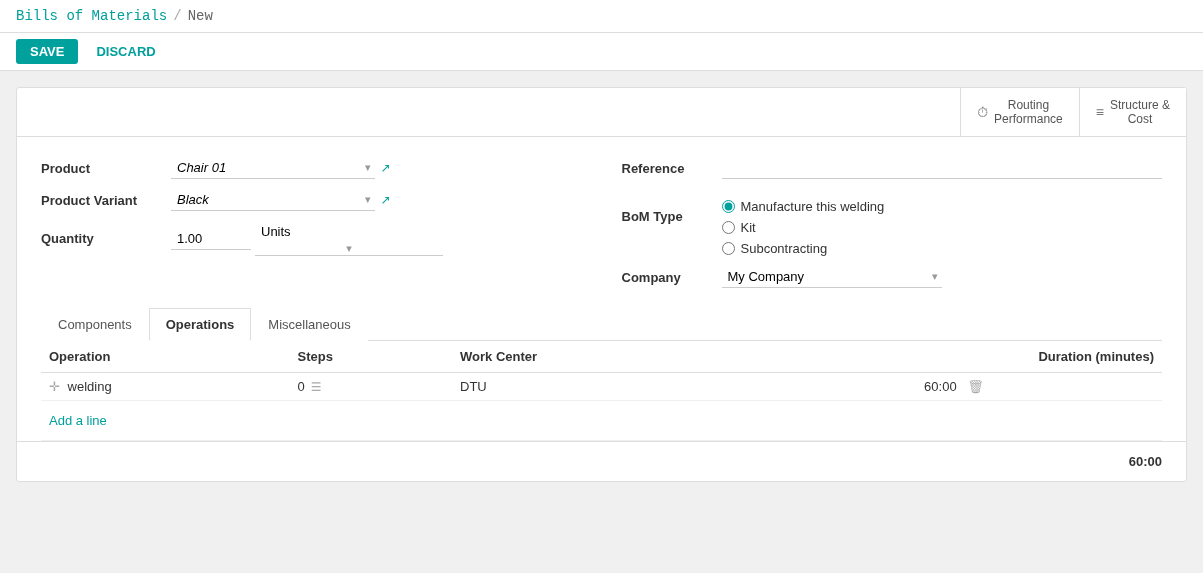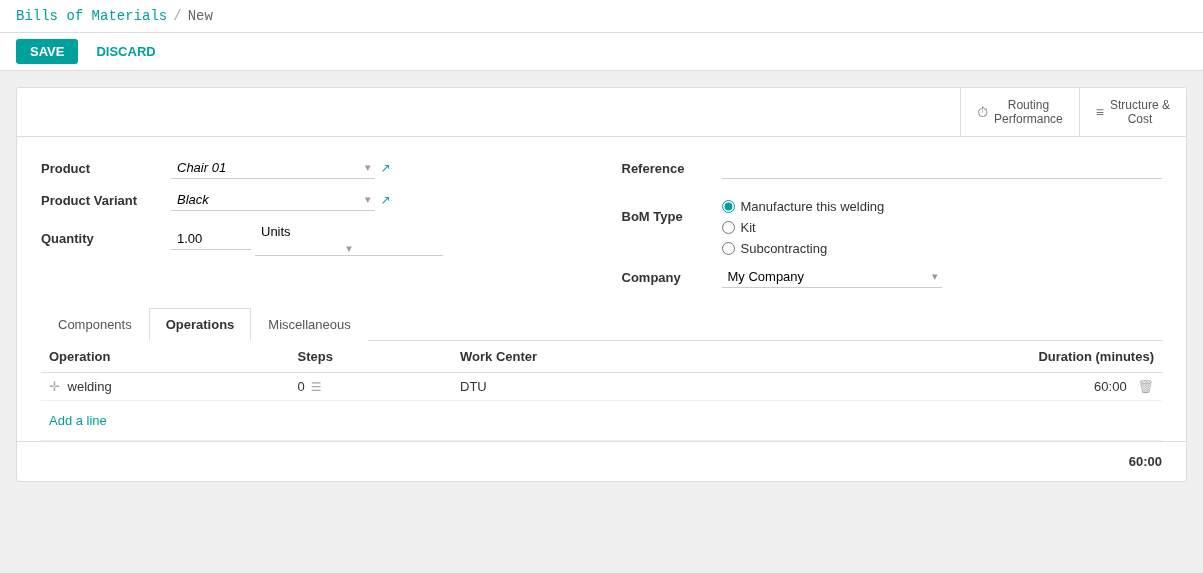--- a/index.html
+++ b/index.html
@@ -279,21 +279,21 @@
       font-weight: bold;
       color: #333;
     }
     .ops-table thead th.right { text-align: right; }
     .ops-table tbody td {
       padding: 6px 8px;
       font-size: 13px;
       color: #333;
       border-bottom: 1px solid #f0f0f0;
     }
-    .ops-table tbody td.right { text-align: right; margin-top: 20px; }
+    .ops-table tbody td.right { text-align: center; margin-top: 20px; }
     .drag-handle { color: #aaa; cursor: grab; margin-right: 4px; }
     .steps-cell { display: flex; align-items: center; gap: 6px; }
     .steps-icon { color: #aaa; cursor: pointer; font-size: 12px; }
     .delete-icon { color: #aaa; cursor: pointer; font-size: 13px; }
     .add-line-btn {
       background: transparent;
       border: none;
       color: #00a09d;
       font-size: 13px;
       cursor: pointer;

